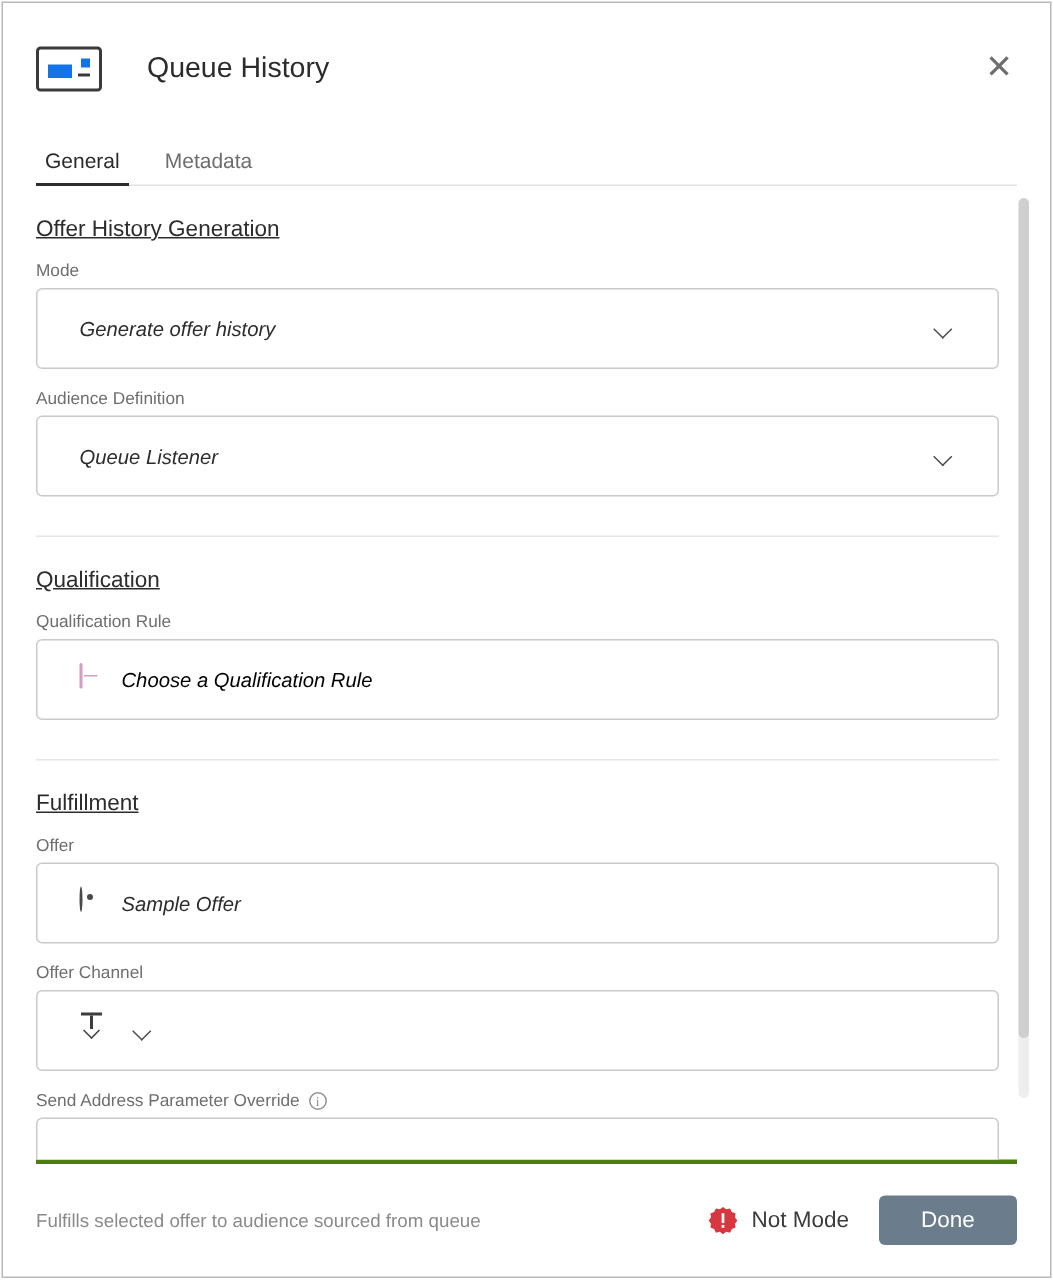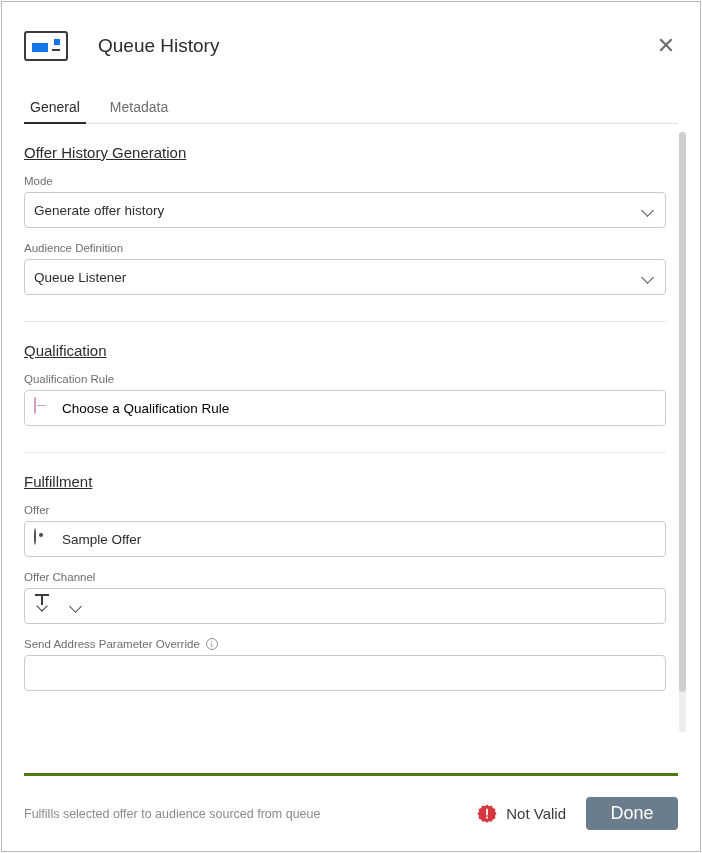--- a/index.html
+++ b/index.html
@@ -176,31 +176,32 @@
     height: 12px;
     border: 1px solid #909090;
     border-radius: 50%;
     color: #909090;
     font-size: 9px;
     line-height: 10px;
     text-align: center;
     font-family: "Liberation Serif", serif;
   }
   .control {
-    height: 36px;
+    height: 54px;
     border: 1px solid #cacaca;
     border-radius: 4px;
     background: #ffffff;
     display: flex;
     align-items: center;
-    padding: 0 9px;
+    padding: 0 28px;
     font-size: 13.5px;
     color: #2c2c2c;
     position: relative;
     cursor: pointer;
+    font-style: italic;
   }
   .control.plain { cursor: text; }
   .control .val { flex: 1 1 auto; }
   .control .placeholder { color: #000000; flex: 1 1 auto; }
   .chev {
     width: 14px;
     height: 14px;
     flex: 0 0 14px;
     position: relative;
     margin-left: 8px;
@@ -329,21 +330,21 @@
     position: relative;
   }
   .status .alert-icon svg { display: block; }
   .done-btn {
     width: 92px;
     height: 33px;
     background: #6b7c8c;
     color: #ffffff;
     border: none;
     border-radius: 4px;
-    font-size: 18px;
+    font-size: 15px;
     cursor: pointer;
     font-family: "Liberation Sans", sans-serif;
   }
 </style>
 </head>
 <body>
 
 <div class="dialog">
 
   <div class="dlg-header">
@@ -437,19 +438,19 @@
     <div class="footer-note">Fulfills selected offer to audience sourced from queue</div>
     <div class="footer-right">
       <div class="status">
         <span class="alert-icon">
           <svg width="20" height="20" viewBox="0 0 20 20">
             <path d="M10 0.6 L12.1 2.2 L14.7 1.6 L15.9 4 L18.4 5 L18 7.6 L19.6 9.7 L18 11.8 L18.4 14.4 L15.9 15.4 L14.7 17.8 L12.1 17.2 L10 18.8 L7.9 17.2 L5.3 17.8 L4.1 15.4 L1.6 14.4 L2 11.8 L0.4 9.7 L2 7.6 L1.6 5 L4.1 4 L5.3 1.6 L7.9 2.2 Z" fill="#d7373f"></path>
             <rect x="9.1" y="4.8" width="1.8" height="6.6" fill="#ffffff"></rect>
             <rect x="9.1" y="12.6" width="1.8" height="1.9" fill="#ffffff"></rect>
           </svg>
         </span>
-        <span>Not Valid</span>
+        <span>Not Mode</span>
       </div>
       <button class="done-btn">Done</button>
     </div>
   </div>
 
 </div>
 
 </body></html>

